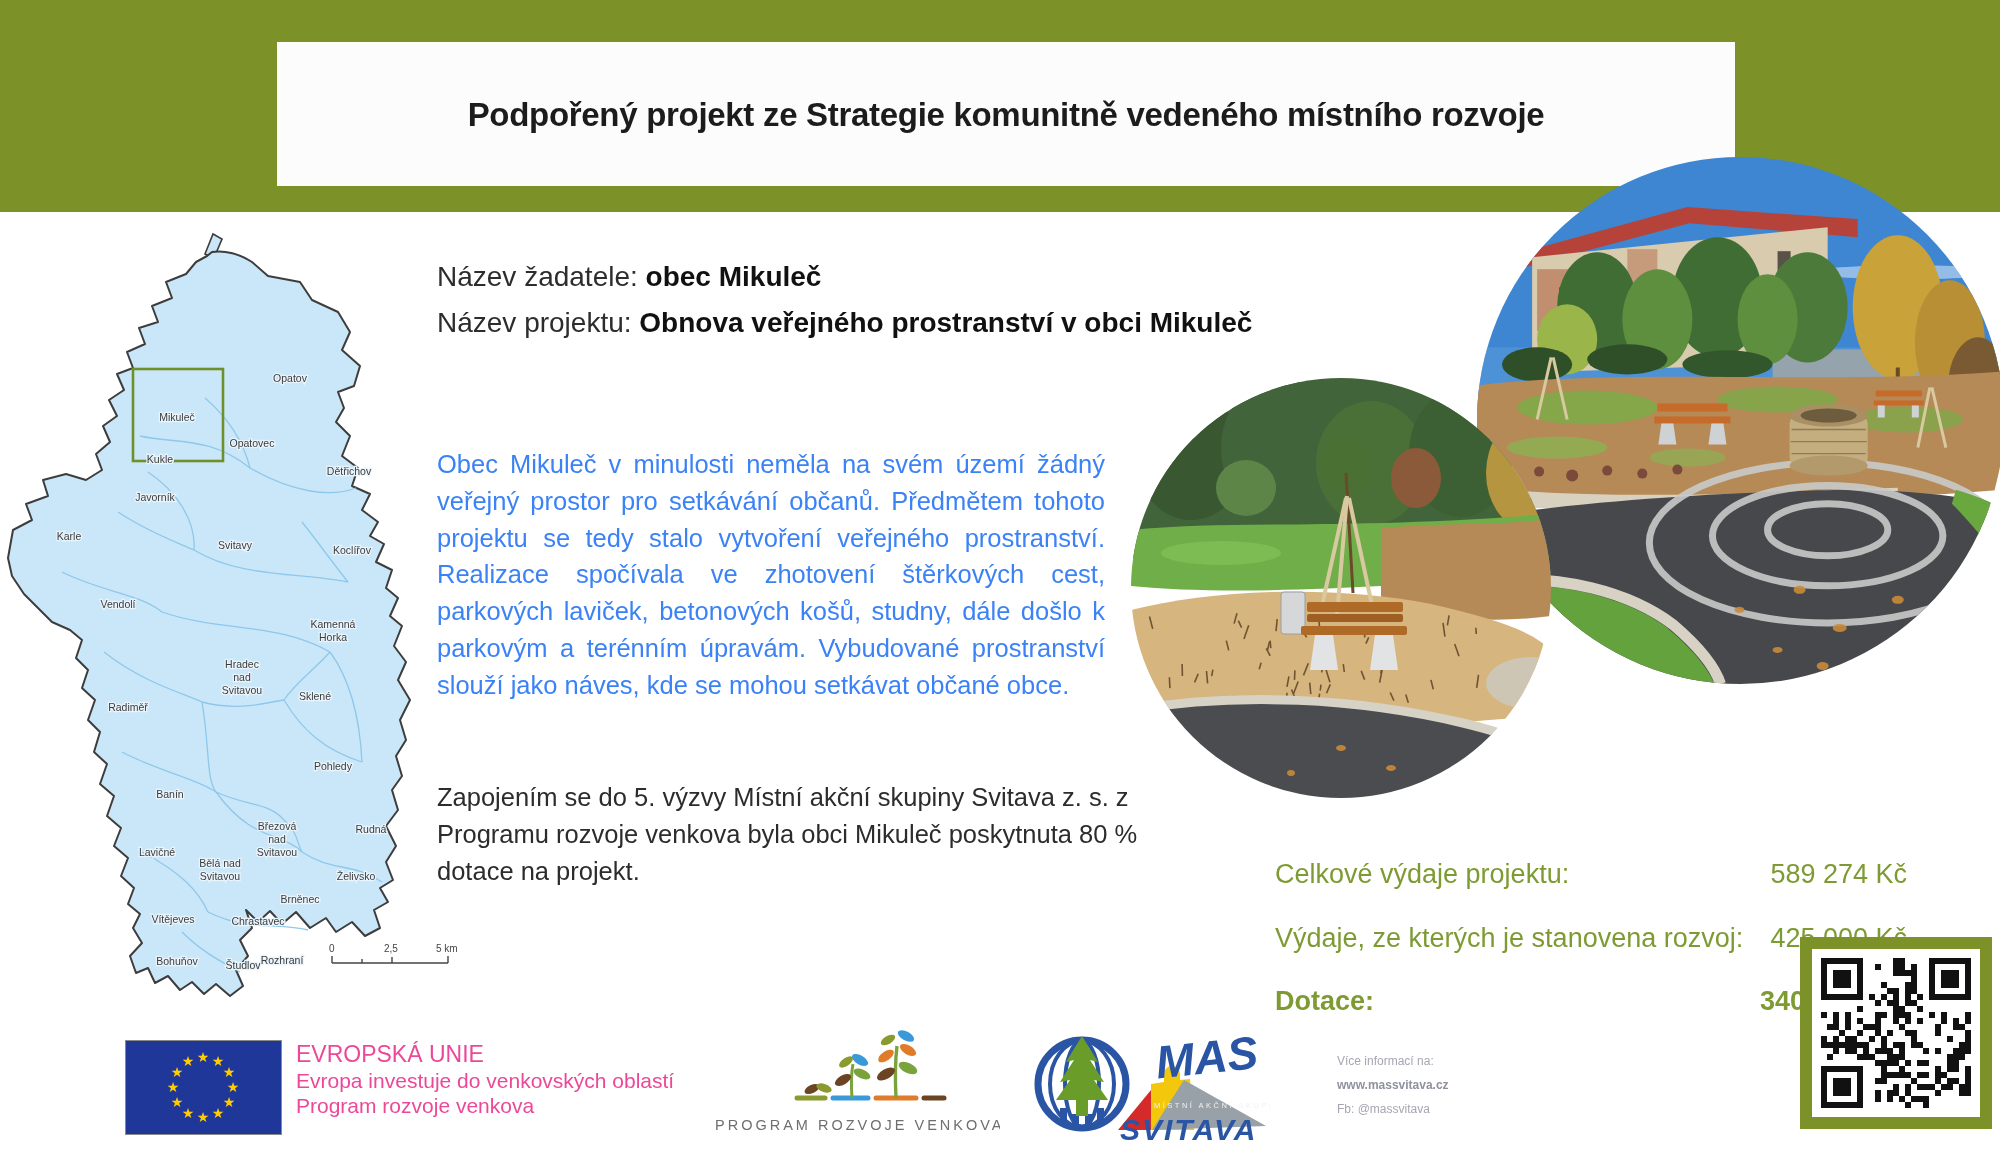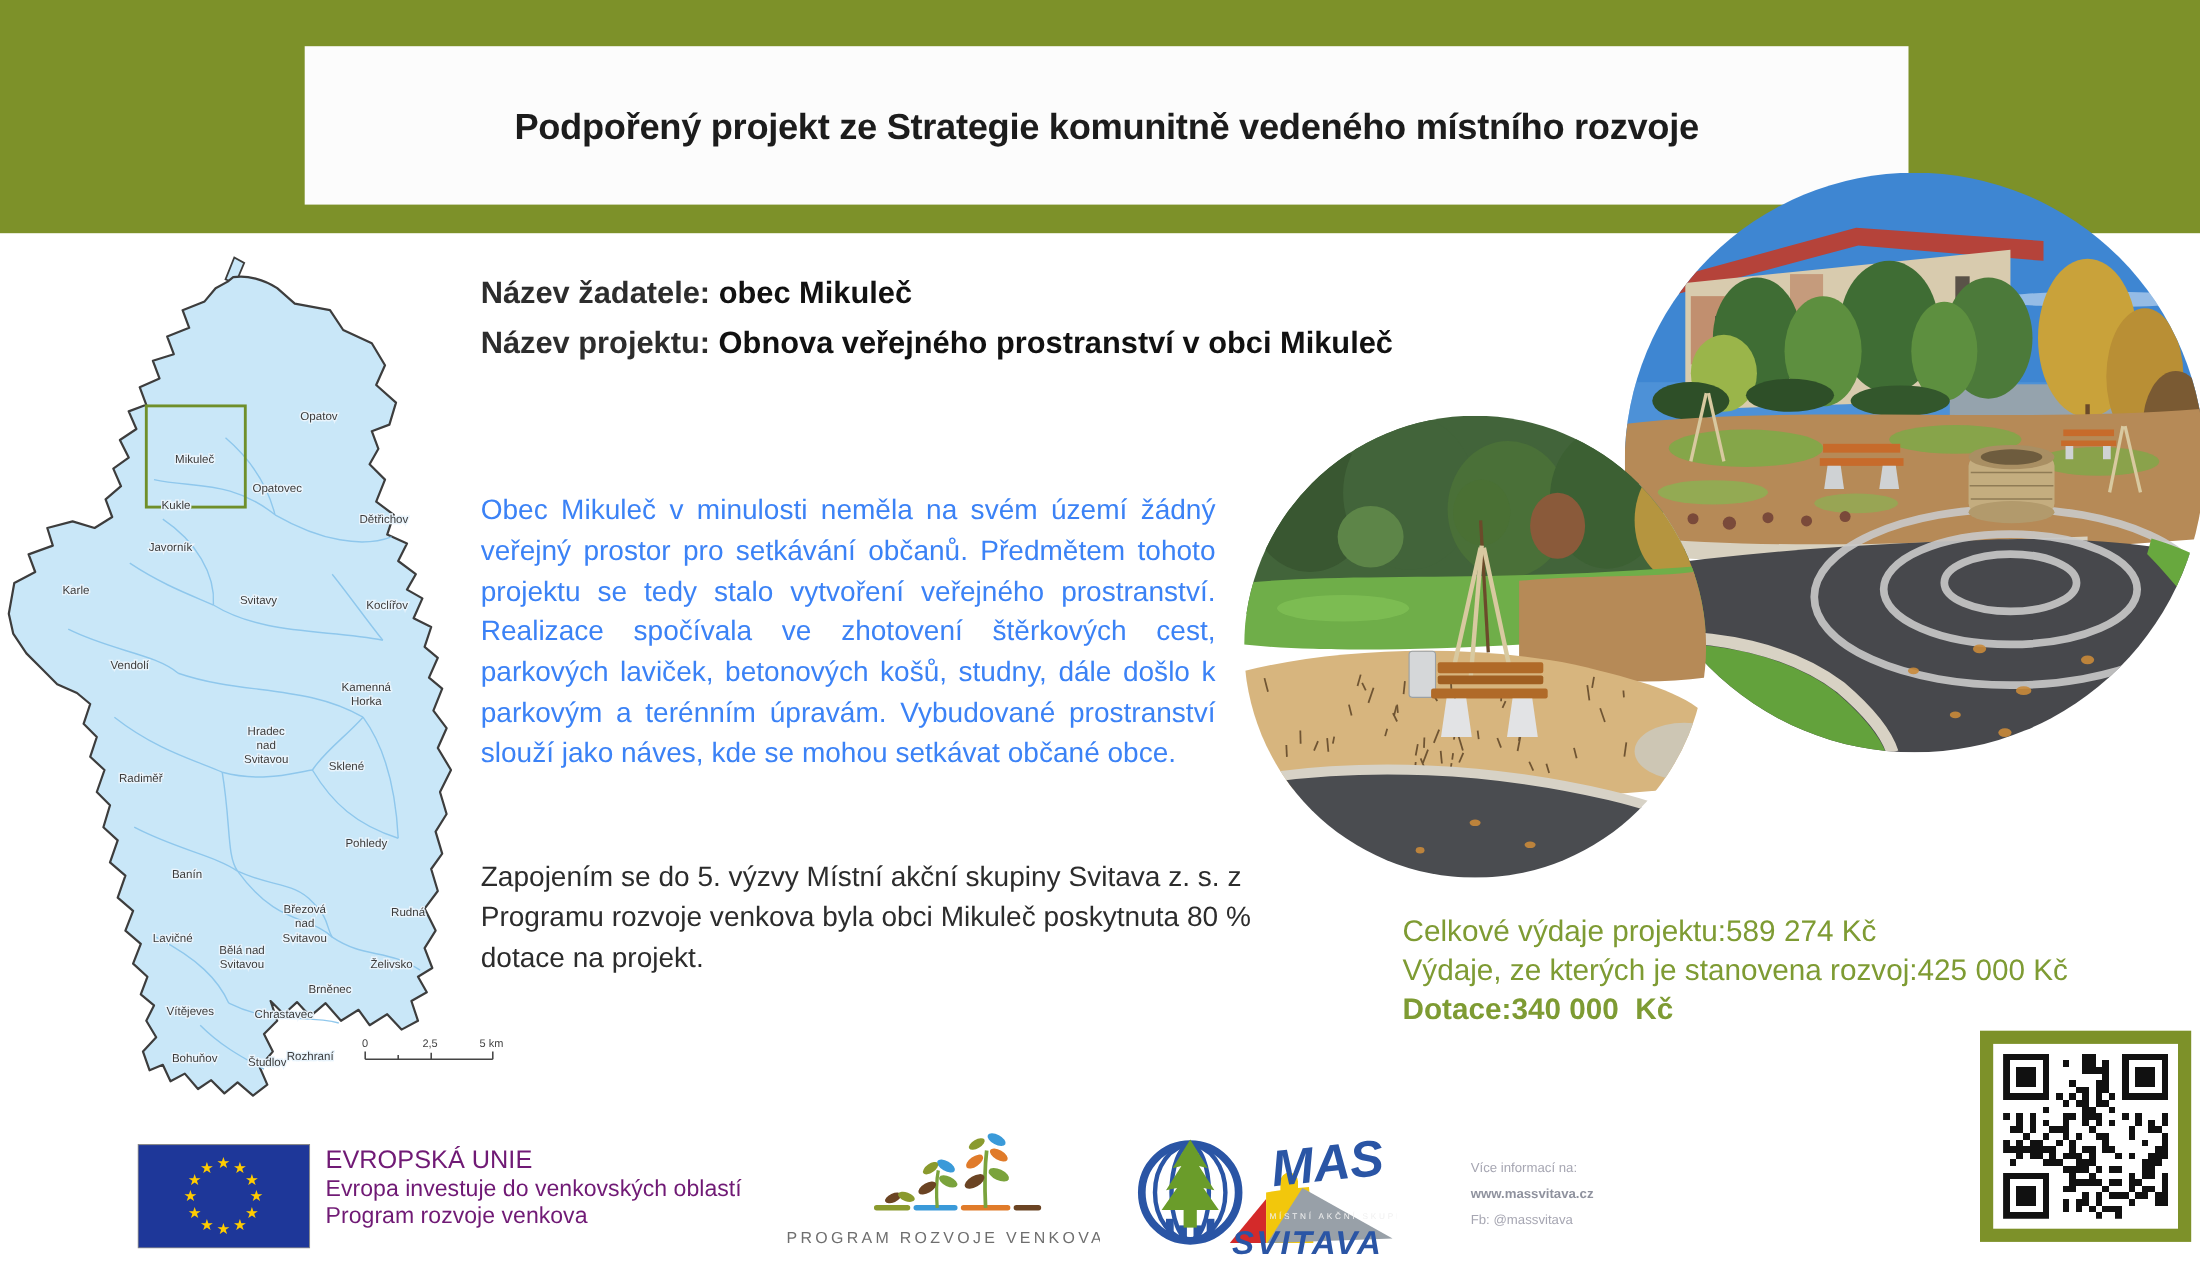--- a/index.html
+++ b/index.html
@@ -9,44 +9,44 @@
   .banner{position:absolute;left:0;top:0;width:2000px;height:212px;background:#7d9129;z-index:1;}
   .title-box{position:absolute;left:277px;top:42px;width:1458px;height:144px;background:#fcfcfc;
              z-index:2;display:flex;flex-direction:column;justify-content:center;align-items:center;}
   .title-line{font-weight:bold;color:#1c1c1c;font-size:33px;line-height:47px;letter-spacing:-0.3px;white-space:nowrap;}
   
   .map-wrap{position:absolute;left:0px;top:230px;width:480px;height:772px;z-index:3;}
   .muni{font-size:10.5px;fill:#3c3c3c;text-anchor:middle;paint-order:stroke;stroke:#e9f4fc;stroke-width:2.5px;
         font-family:"Liberation Sans",sans-serif;}
   .scale-txt{font-size:10px;fill:#444;font-family:"Liberation Sans",sans-serif;}
   
-  .details{position:absolute;left:437px;top:243px;z-index:3;font-size:28px;color:#2d2d2d;line-height:45.5px;font-weight:bold;}
+  .details{position:absolute;left:437px;top:254px;z-index:3;font-size:28px;color:#2d2d2d;line-height:45.5px;}
   .details b{color:#111;}
   .desc{position:absolute;left:437px;top:446px;width:668px;z-index:3;font-size:25.5px;line-height:36.8px;
         color:#3b82f6;text-align:justify;margin:0;}
   .part{position:absolute;left:437px;top:779px;width:716px;z-index:3;font-size:25.5px;line-height:36.8px;
         color:#2c2c2c;text-align:left;margin:0;}
   
   .photo{position:absolute;border-radius:50%;overflow:hidden;z-index:5;}
   .photo svg{display:block;}
   .photo-large{left:1477px;top:157px;width:527px;height:527px;}
   .photo-small{left:1131px;top:378px;width:420px;height:420px;}
   
   .finance{position:absolute;left:1275px;top:829px;width:632px;z-index:6;font-size:27px;line-height:35.5px;color:#7e9b33;}
-  .fin-row{display:flex;justify-content:flex-start;}
+  .fin-row{display:flex;justify-content:space-between;margin-top:28px;}
   .fin-row .v{text-align:right;white-space:pre;}
   .fin-row.bold{font-weight:bold;}
   
   .qr{position:absolute;left:1800px;top:937px;width:192px;height:192px;background:#7d9129;z-index:6;
       display:flex;align-items:center;justify-content:center;}
   .qr-inner{width:168px;height:168px;background:#ffffff;display:flex;align-items:center;justify-content:center;}
   .qr-inner svg{width:150px;height:150px;}
   
   .eu-flag{position:absolute;left:125px;top:1040px;z-index:4;}
-  .eu-text{position:absolute;left:296px;top:1041px;z-index:4;color:#701a75;}
+  .eu-text{position:absolute;left:296px;top:1041px;z-index:4;color:#ec4899;}
   .eu-text .l1{font-size:23px;line-height:27px;}
   .eu-text .ln{font-size:21px;line-height:25px;}
   .prv{position:absolute;left:700px;top:1012px;z-index:4;}
   .prv-text{fill:#6e6e6e;font-size:14.5px;letter-spacing:3px;font-family:"Liberation Sans",sans-serif;}
   .mas{position:absolute;left:1030px;top:1022px;z-index:4;}
   .info{position:absolute;left:1337px;top:1049px;z-index:4;font-size:12px;line-height:24px;color:#a6a6b2;}
   .info .www{font-weight:bold;color:#8f929e;}
 </style>
 </head>
 <body>

